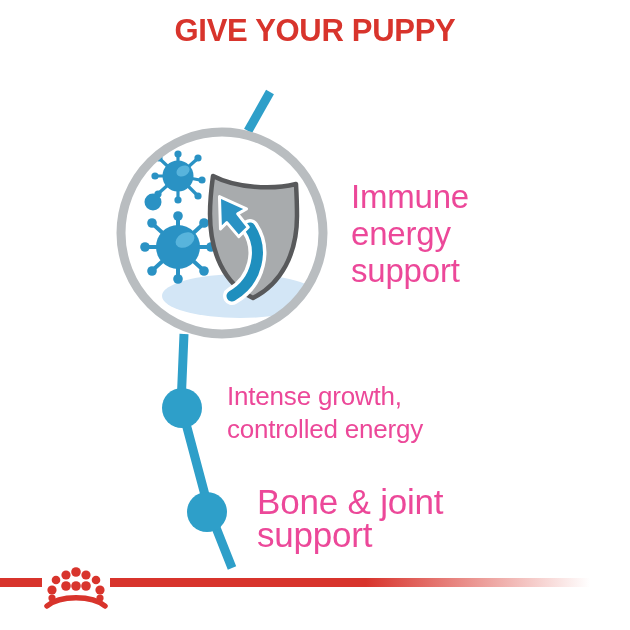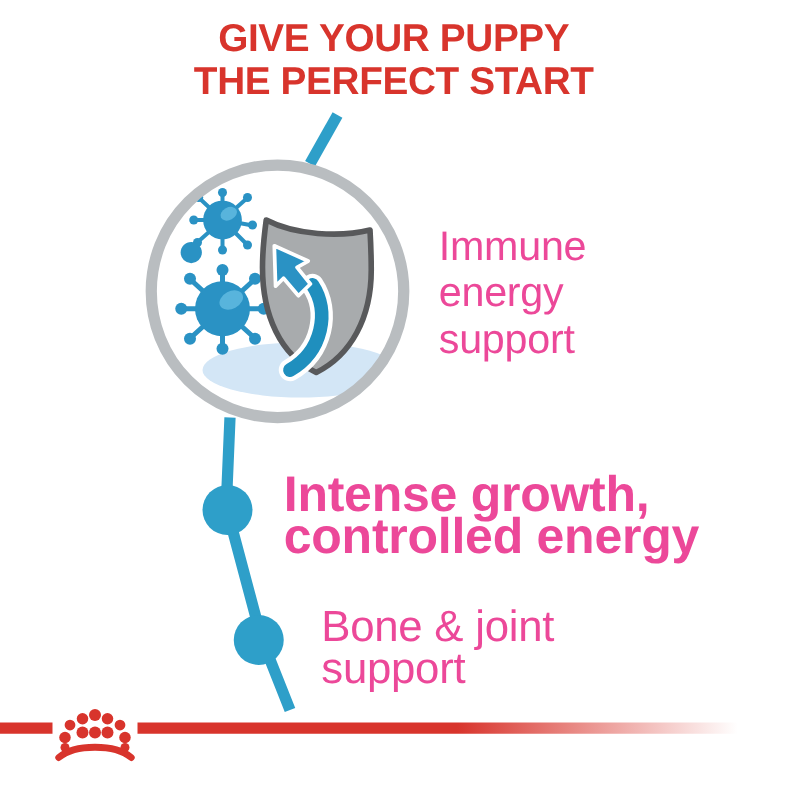--- a/index.html
+++ b/index.html
@@ -56,39 +56,37 @@
 
   #benefit-immune {
     left: 351px;
     top: 178px;
     font-size: 33px;
     line-height: 37px;
   }
   #benefit-growth {
     left: 227px;
     top: 380px;
-    font-size: 40px;
+    font-size: 26px;
     line-height: 33px;
-    font-weight: bold;
   }
   #benefit-bone {
     left: 257px;
     top: 485px;
     font-size: 35px;
     line-height: 33px;
   }
 </style>
 </head>
 <body>
 
 <div id="page">
 
   <div class="headline">
     <span class="hl-line">GIVE YOUR PUPPY</span>
-    <span class="hl-line">THE PERFECT START</span>
   </div>
 
   <svg id="art" viewBox="0 0 630 630">
 
     <defs>
       <clipPath id="circleClip">
         <circle cx="222" cy="233" r="101"></circle>
       </clipPath>
       <linearGradient id="ruleFade" x1="0" y1="0" x2="1" y2="0">
         <stop offset="0%" stop-color="#D8342C" stop-opacity="1"></stop>

